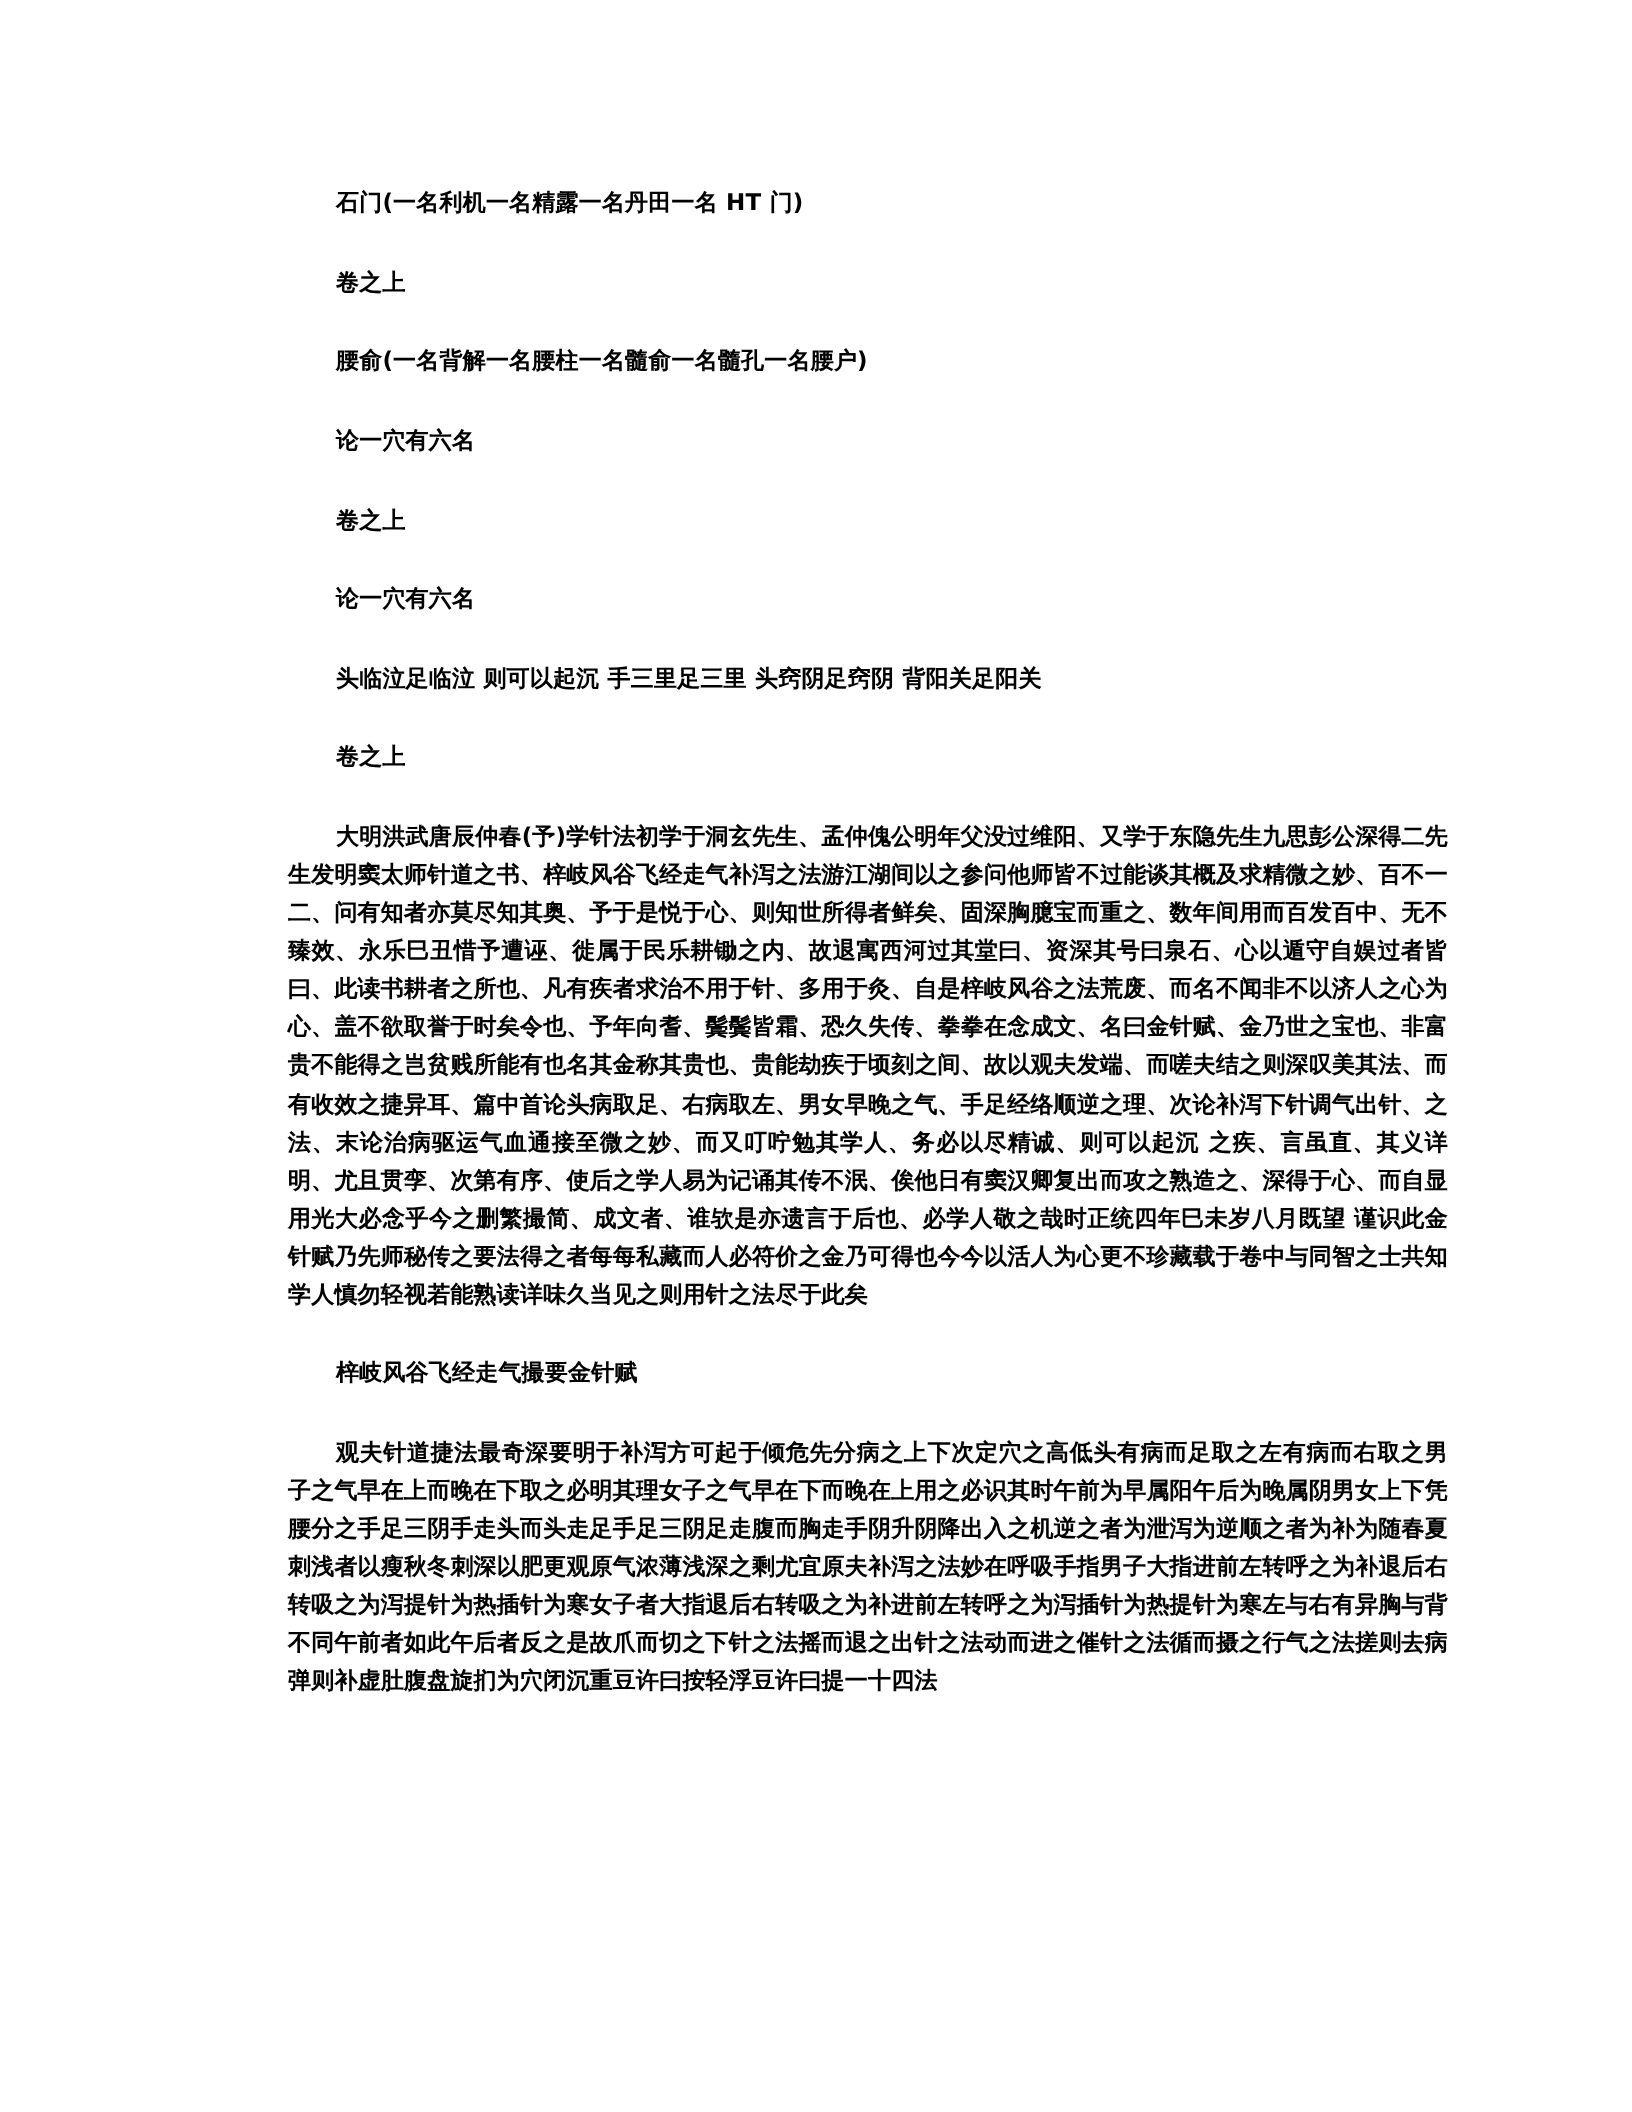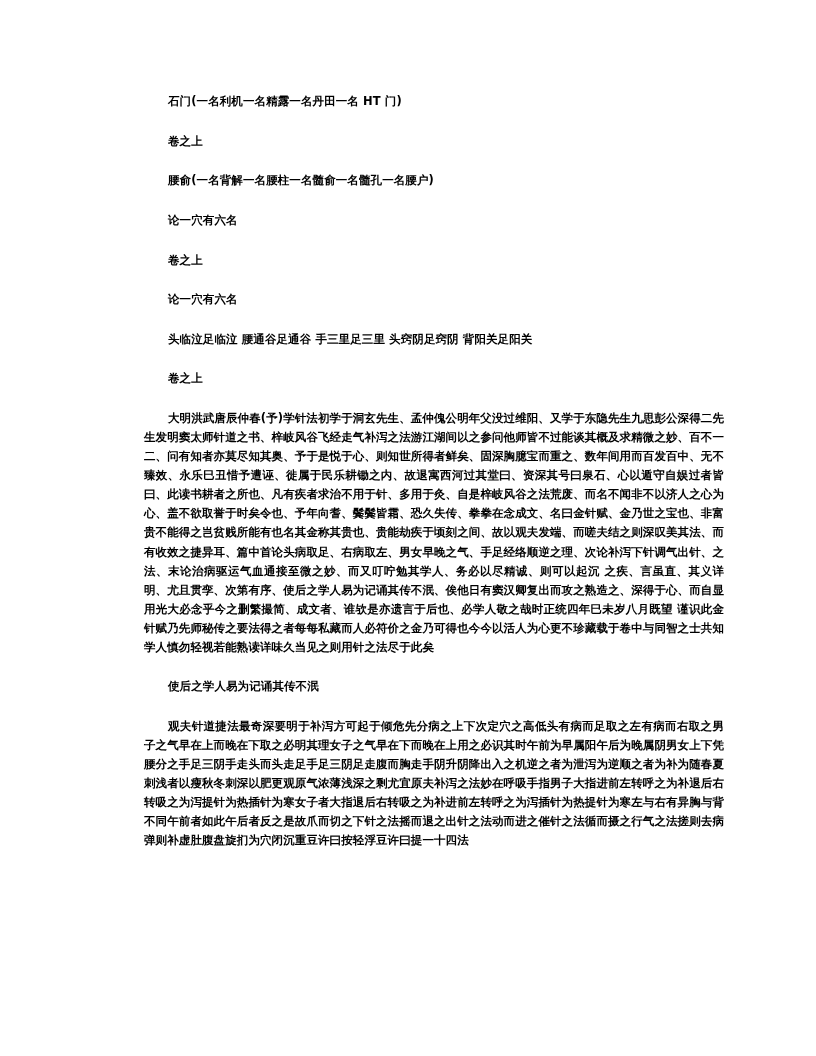--- a/index.html
+++ b/index.html
@@ -44,19 +44,19 @@
 <body>
 
 <div class="page">
 
   <p class="blk indent tight">石门(一名利机一名精露一名丹田一名 HT  门)</p>
   <p class="blk indent tight">卷之上</p>
   <p class="blk indent tight">腰俞(一名背解一名腰柱一名髓俞一名髓孔一名腰户)</p>
   <p class="blk indent tight">论一穴有六名</p>
   <p class="blk indent tight">卷之上</p>
   <p class="blk indent tight">论一穴有六名</p>
-  <p class="blk indent tight">头临泣足临泣  腰通谷足通谷  手三里足三里  头窍阴足窍阴  背阳关足阳关</p>
+  <p class="blk indent tight">头临泣足临泣  则可以起沉  手三里足三里  头窍阴足窍阴  背阳关足阳关</p>
   <p class="blk indent tight">卷之上</p>
   <p class="blk indent body">大明洪武唐辰仲春(予)学针法初学于洞玄先生、孟仲傀公明年父没过维阳、又学于东隐先生九思彭公深得二先生发明窦太师针道之书、梓岐风谷飞经走气补泻之法游江湖间以之参问他师皆不过能谈其概及求精微之妙、百不一二、问有知者亦莫尽知其奥、予于是悦于心、则知世所得者鲜矣、固深胸臆宝而重之、数年间用而百发百中、无不臻效、永乐巳丑惜予遭诬、徙属于民乐耕锄之内、故退寓西河过其堂曰、资深其号曰泉石、心以遁守自娱过者皆曰、此读书耕者之所也、凡有疾者求治不用于针、多用于灸、自是梓岐风谷之法荒废、而名不闻非不以济人之心为心、盖不欲取誉于时矣令也、予年向耆、鬓鬓皆霜、恐久失传、拳拳在念成文、名曰金针赋、金乃世之宝也、非富贵不能得之岂贫贱所能有也名其金称其贵也、贵能劫疾于顷刻之间、故以观夫发端、而嗟夫结之则深叹美其法、而有收效之捷异耳、篇中首论头病取足、右病取左、男女早晚之气、手足经络顺逆之理、次论补泻下针调气出针、之法、末论治病驱运气血通接至微之妙、而又叮咛勉其学人、务必以尽精诚、则可以起沉  之疾、言虽直、其义详明、尤且贯孪、次第有序、使后之学人易为记诵其传不泯、俟他日有窦汉卿复出而攻之熟造之、深得于心、而自显用光大必念乎今之删繁撮简、成文者、谁欤是亦遗言于后也、必学人敬之哉时正统四年巳未岁八月既望  谨识此金针赋乃先师秘传之要法得之者每每私藏而人必符价之金乃可得也今今以活人为心更不珍藏载于卷中与同智之士共知学人慎勿轻视若能熟读详味久当见之则用针之法尽于此矣</p>
-  <p class="blk indent tight">使后之学人易为记诵其传不泯</p>
+  <p class="blk indent tight">梓岐风谷飞经走气撮要金针赋</p>
   <p class="blk indent body">观夫针道捷法最奇深要明于补泻方可起于倾危先分病之上下次定穴之高低头有病而足取之左有病而右取之男子之气早在上而晚在下取之必明其理女子之气早在下而晚在上用之必识其时午前为早属阳午后为晚属阴男女上下凭腰分之手足三阴手走头而头走足手足三阴足走腹而胸走手阴升阴降出入之机逆之者为泄泻为逆顺之者为补为随春夏刺浅者以瘦秋冬刺深以肥更观原气浓薄浅深之剩尤宜原夫补泻之法妙在呼吸手指男子大指进前左转呼之为补退后右转吸之为泻提针为热插针为寒女子者大指退后右转吸之为补进前左转呼之为泻插针为热提针为寒左与右有异胸与背不同午前者如此午后者反之是故爪而切之下针之法摇而退之出针之法动而进之催针之法循而摄之行气之法搓则去病弹则补虚肚腹盘旋扪为穴闭沉重豆许曰按轻浮豆许曰提一十四法</p>
 
 </div>
 
 </body></html>

